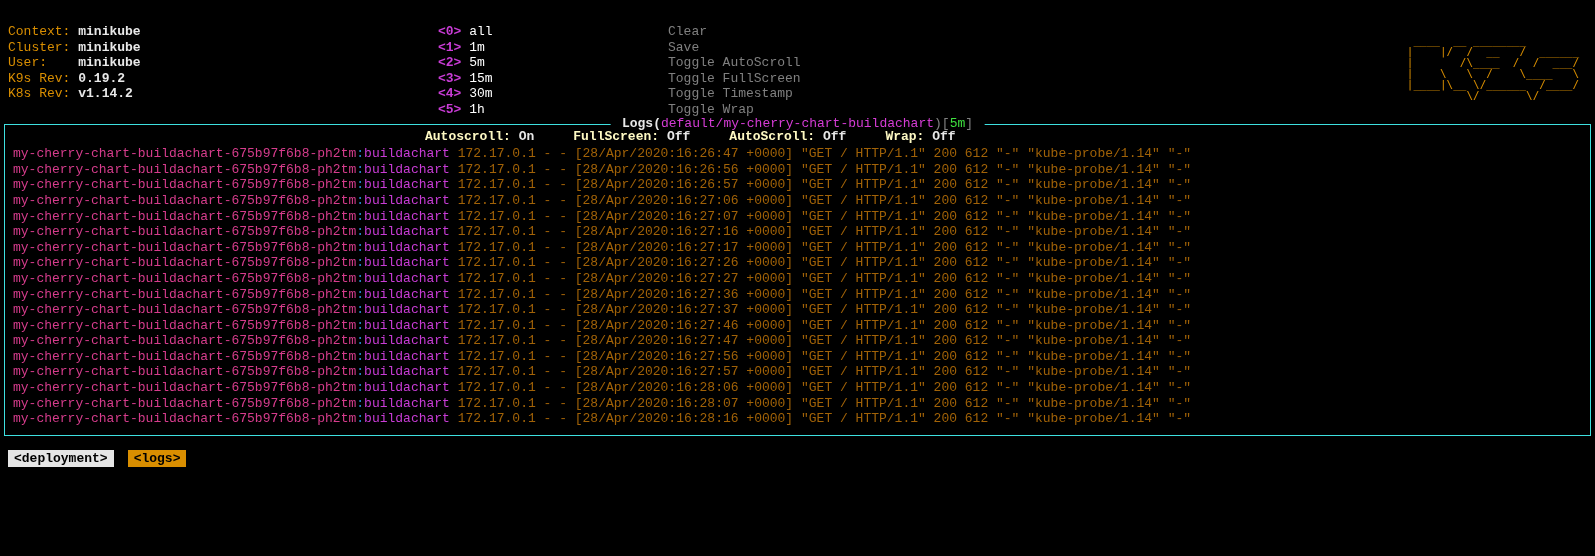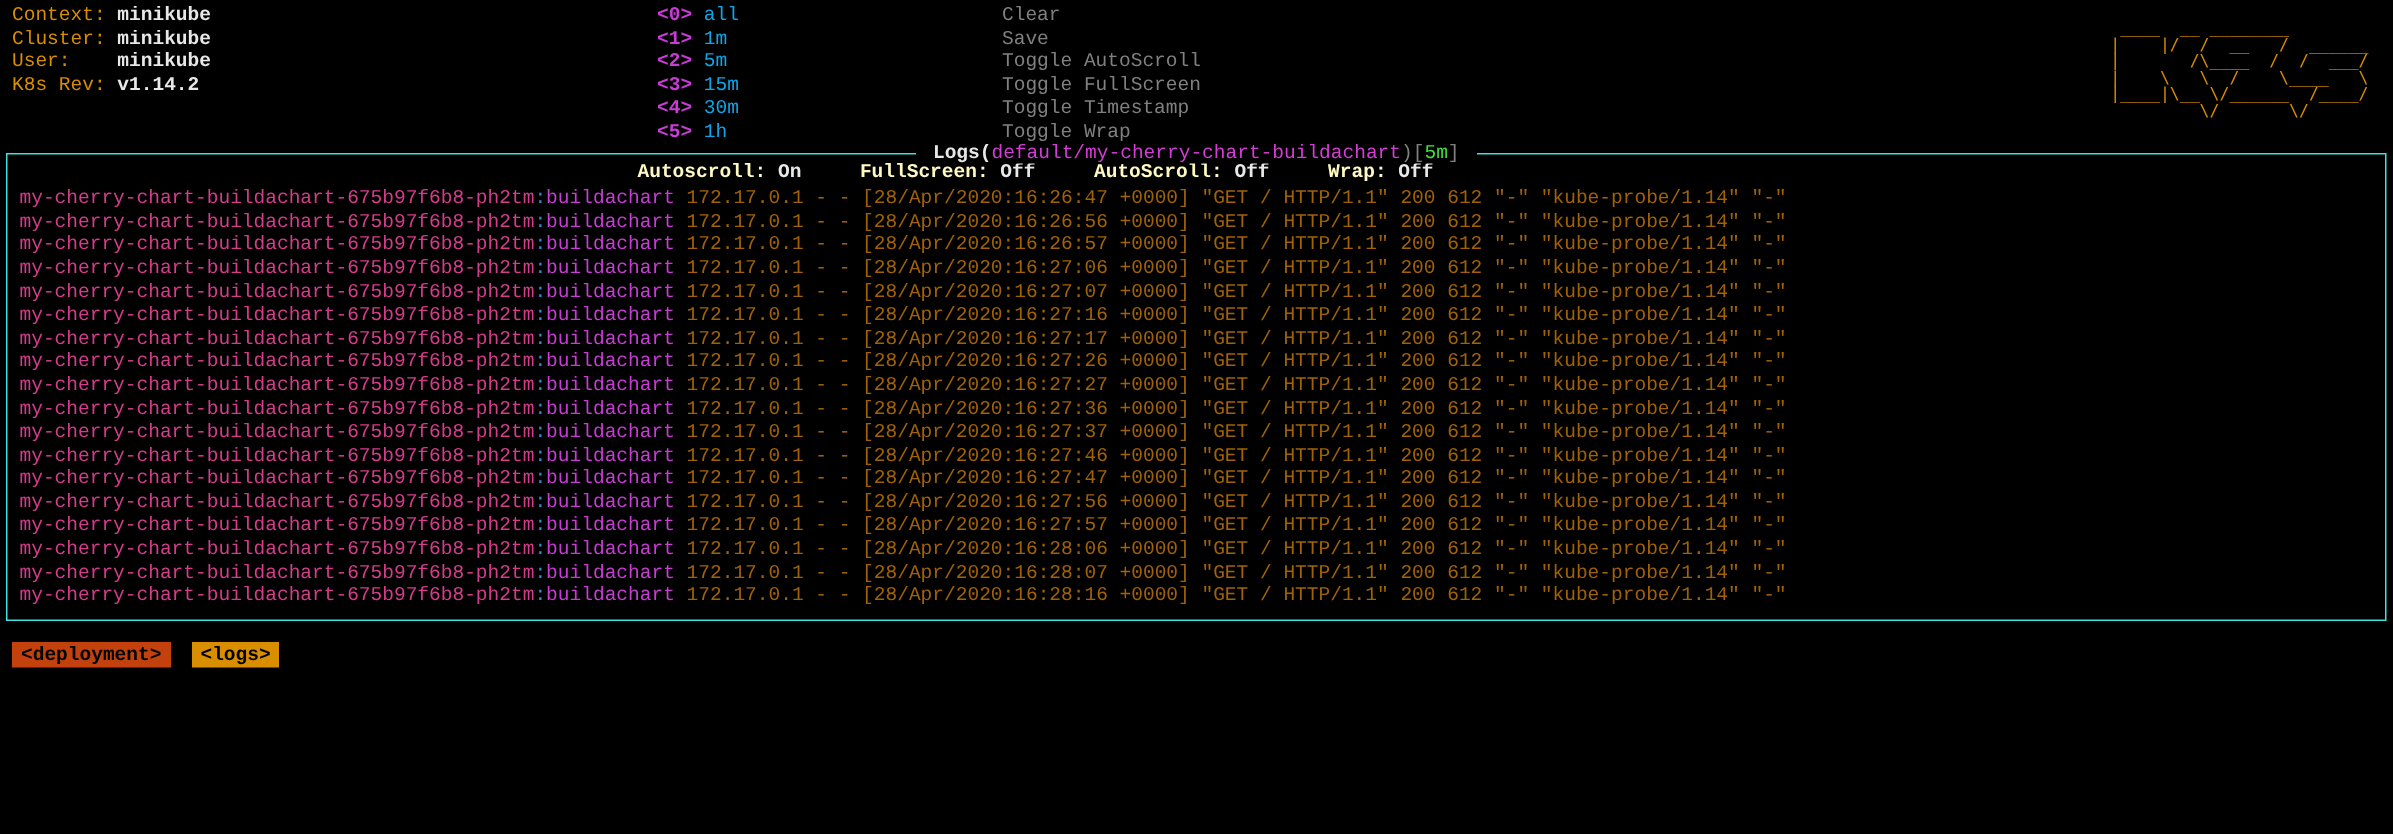--- a/index.html
+++ b/index.html
@@ -9,36 +9,36 @@
     font-family: "Menlo", "Consolas", "Courier New", monospace;
     font-size: 13px;
     color: #c0c0c0;
     width: 1595px;
     height: 556px;
     overflow: hidden;
     line-height: 1.2;
   }
   .header {
     display: flex;
-    padding: 2px 8px 2px 8px;
+    padding: 24px 8px 2px 8px;
   }
   .info-block {
     min-width: 430px;
   }
   .info-row { white-space: pre; }
   .label { color: #d98e00; }
   .value { color: #e8e8e8; font-weight: bold; }
   .hotkeys {
     display: flex;
   }
   .hk-col1 { min-width: 110px; }
   .hk-col2 { min-width: 120px; }
   .hk-col3 { min-width: 200px; color: #808080; }
   .hk-key { color: #c93cd6; font-weight: bold; }
-  .hk-arg { color: #0ea5e9; }
+  .hk-arg { color: #ffffff; }
   .hk-key2 { color: #2a8cd9; font-weight: bold; }
   .hk-desc { color: #808080; }
   .logo {
     margin-left: auto;
     color: #d98e00;
     font-size: 11px;
     line-height: 1.0;
     white-space: pre;
     padding-right: 8px;
   }
@@ -80,31 +80,32 @@
   .container { color: #c93cd6; }
   .rest { color: #a16207; }
   .breadcrumbs {
     padding: 14px 8px 0 8px;
   }
   .crumb {
     display: inline-block;
     padding: 1px 6px;
     font-weight: bold;
   }
-  .crumb-dep { background: #c2410c; color: #000; }
+  .crumb-dep { background: #e5e5e5; color: #000; }
   .crumb-logs { background: #d98e00; color: #000; margin-left: 14px; }
 </style>
 </head>
 <body>
 
 <div class="header">
   <div class="info-block">
     <div class="info-row"><span class="label">Context:</span> <span class="value">minikube</span></div>
     <div class="info-row"><span class="label">Cluster:</span> <span class="value">minikube</span></div>
     <div class="info-row"><span class="label">User:</span>    <span class="value">minikube</span></div>
+    <div class="info-row"><span class="label">K9s Rev:</span> <span class="value">0.19.2</span></div>
     <div class="info-row"><span class="label">K8s Rev:</span> <span class="value">v1.14.2</span></div>
   </div>
 
   <div class="hotkeys">
     <div class="hk-col1" id="hk-col1">
         <div><span class="hk-key">&lt;0&gt;</span> <span class="hk-arg">all</span></div>
         <div><span class="hk-key">&lt;1&gt;</span> <span class="hk-arg">1m</span></div>
         <div><span class="hk-key">&lt;2&gt;</span> <span class="hk-arg">5m</span></div>
         <div><span class="hk-key">&lt;3&gt;</span> <span class="hk-arg">15m</span></div>
         <div><span class="hk-key">&lt;4&gt;</span> <span class="hk-arg">30m</span></div>

